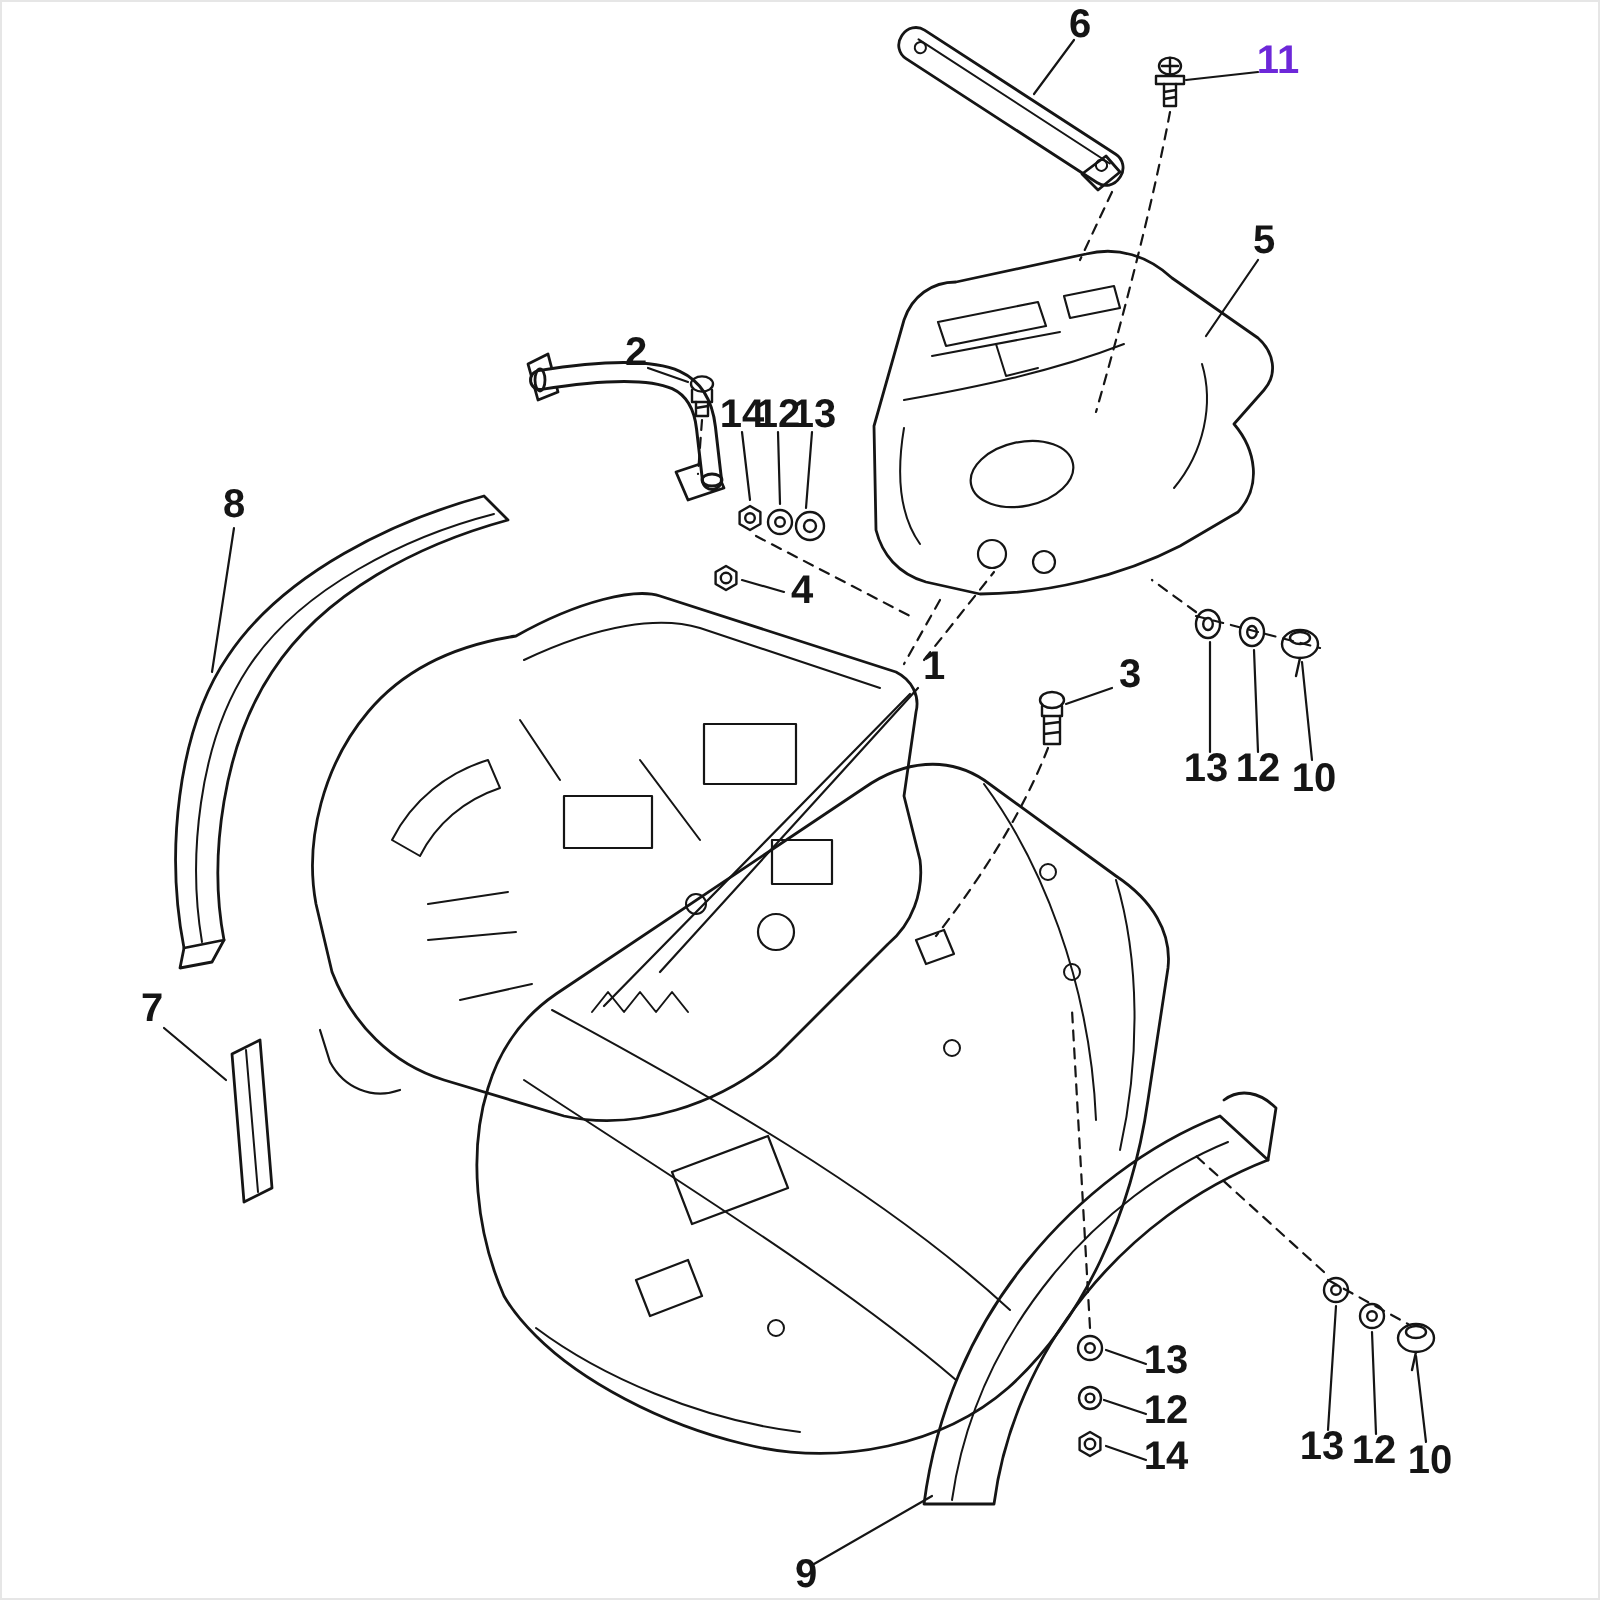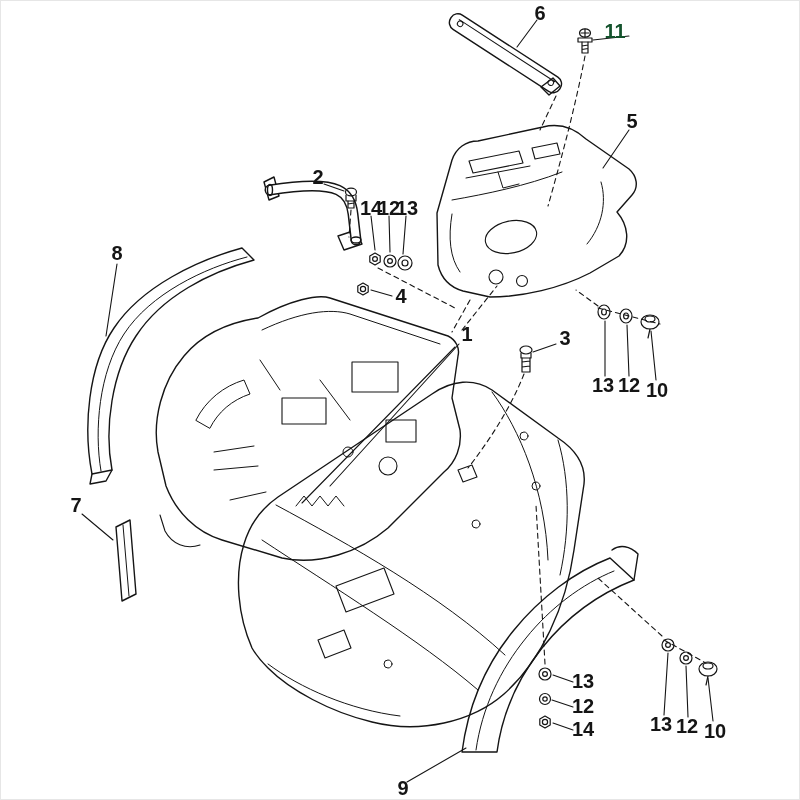--- a/index.html
+++ b/index.html
@@ -205,21 +205,21 @@
         <path d="M 664 715 L 668 653"></path>
         <path d="M 688 717 L 686 666"></path>
         <path d="M 713 721 L 708 678"></path>
       </g>
 
     </g>
   </svg>
 
   <div id="callout-layer">
       <div class="callout" style="left: 540px; top: 13px; color: rgb(21, 21, 21);">6</div>
-      <div class="callout" style="left: 615px; top: 31px; color: #14532d; text-align: center;">11</div>
+      <div class="callout" style="left: 639px; top: 31px; color: #6d28d9; text-align: center;">11</div>
       <div class="callout" style="left: 318px; top: 177px; color: rgb(21, 21, 21);">2</div>
       <div class="callout" style="left: 371px; top: 208px; color: rgb(21, 21, 21);">14</div>
       <div class="callout" style="left: 389px; top: 208px; color: rgb(21, 21, 21);">12</div>
       <div class="callout" style="left: 407px; top: 208px; color: rgb(21, 21, 21);">13</div>
       <div class="callout" style="left: 632px; top: 121px; color: rgb(21, 21, 21);">5</div>
       <div class="callout" style="left: 117px; top: 253px; color: rgb(21, 21, 21);">8</div>
       <div class="callout" style="left: 401px; top: 296px; color: rgb(21, 21, 21);">4</div>
       <div class="callout" style="left: 467px; top: 334px; color: rgb(21, 21, 21);">1</div>
       <div class="callout" style="left: 565px; top: 338px; color: rgb(21, 21, 21);">3</div>
       <div class="callout" style="left: 603px; top: 385px; color: rgb(21, 21, 21);">13</div>

